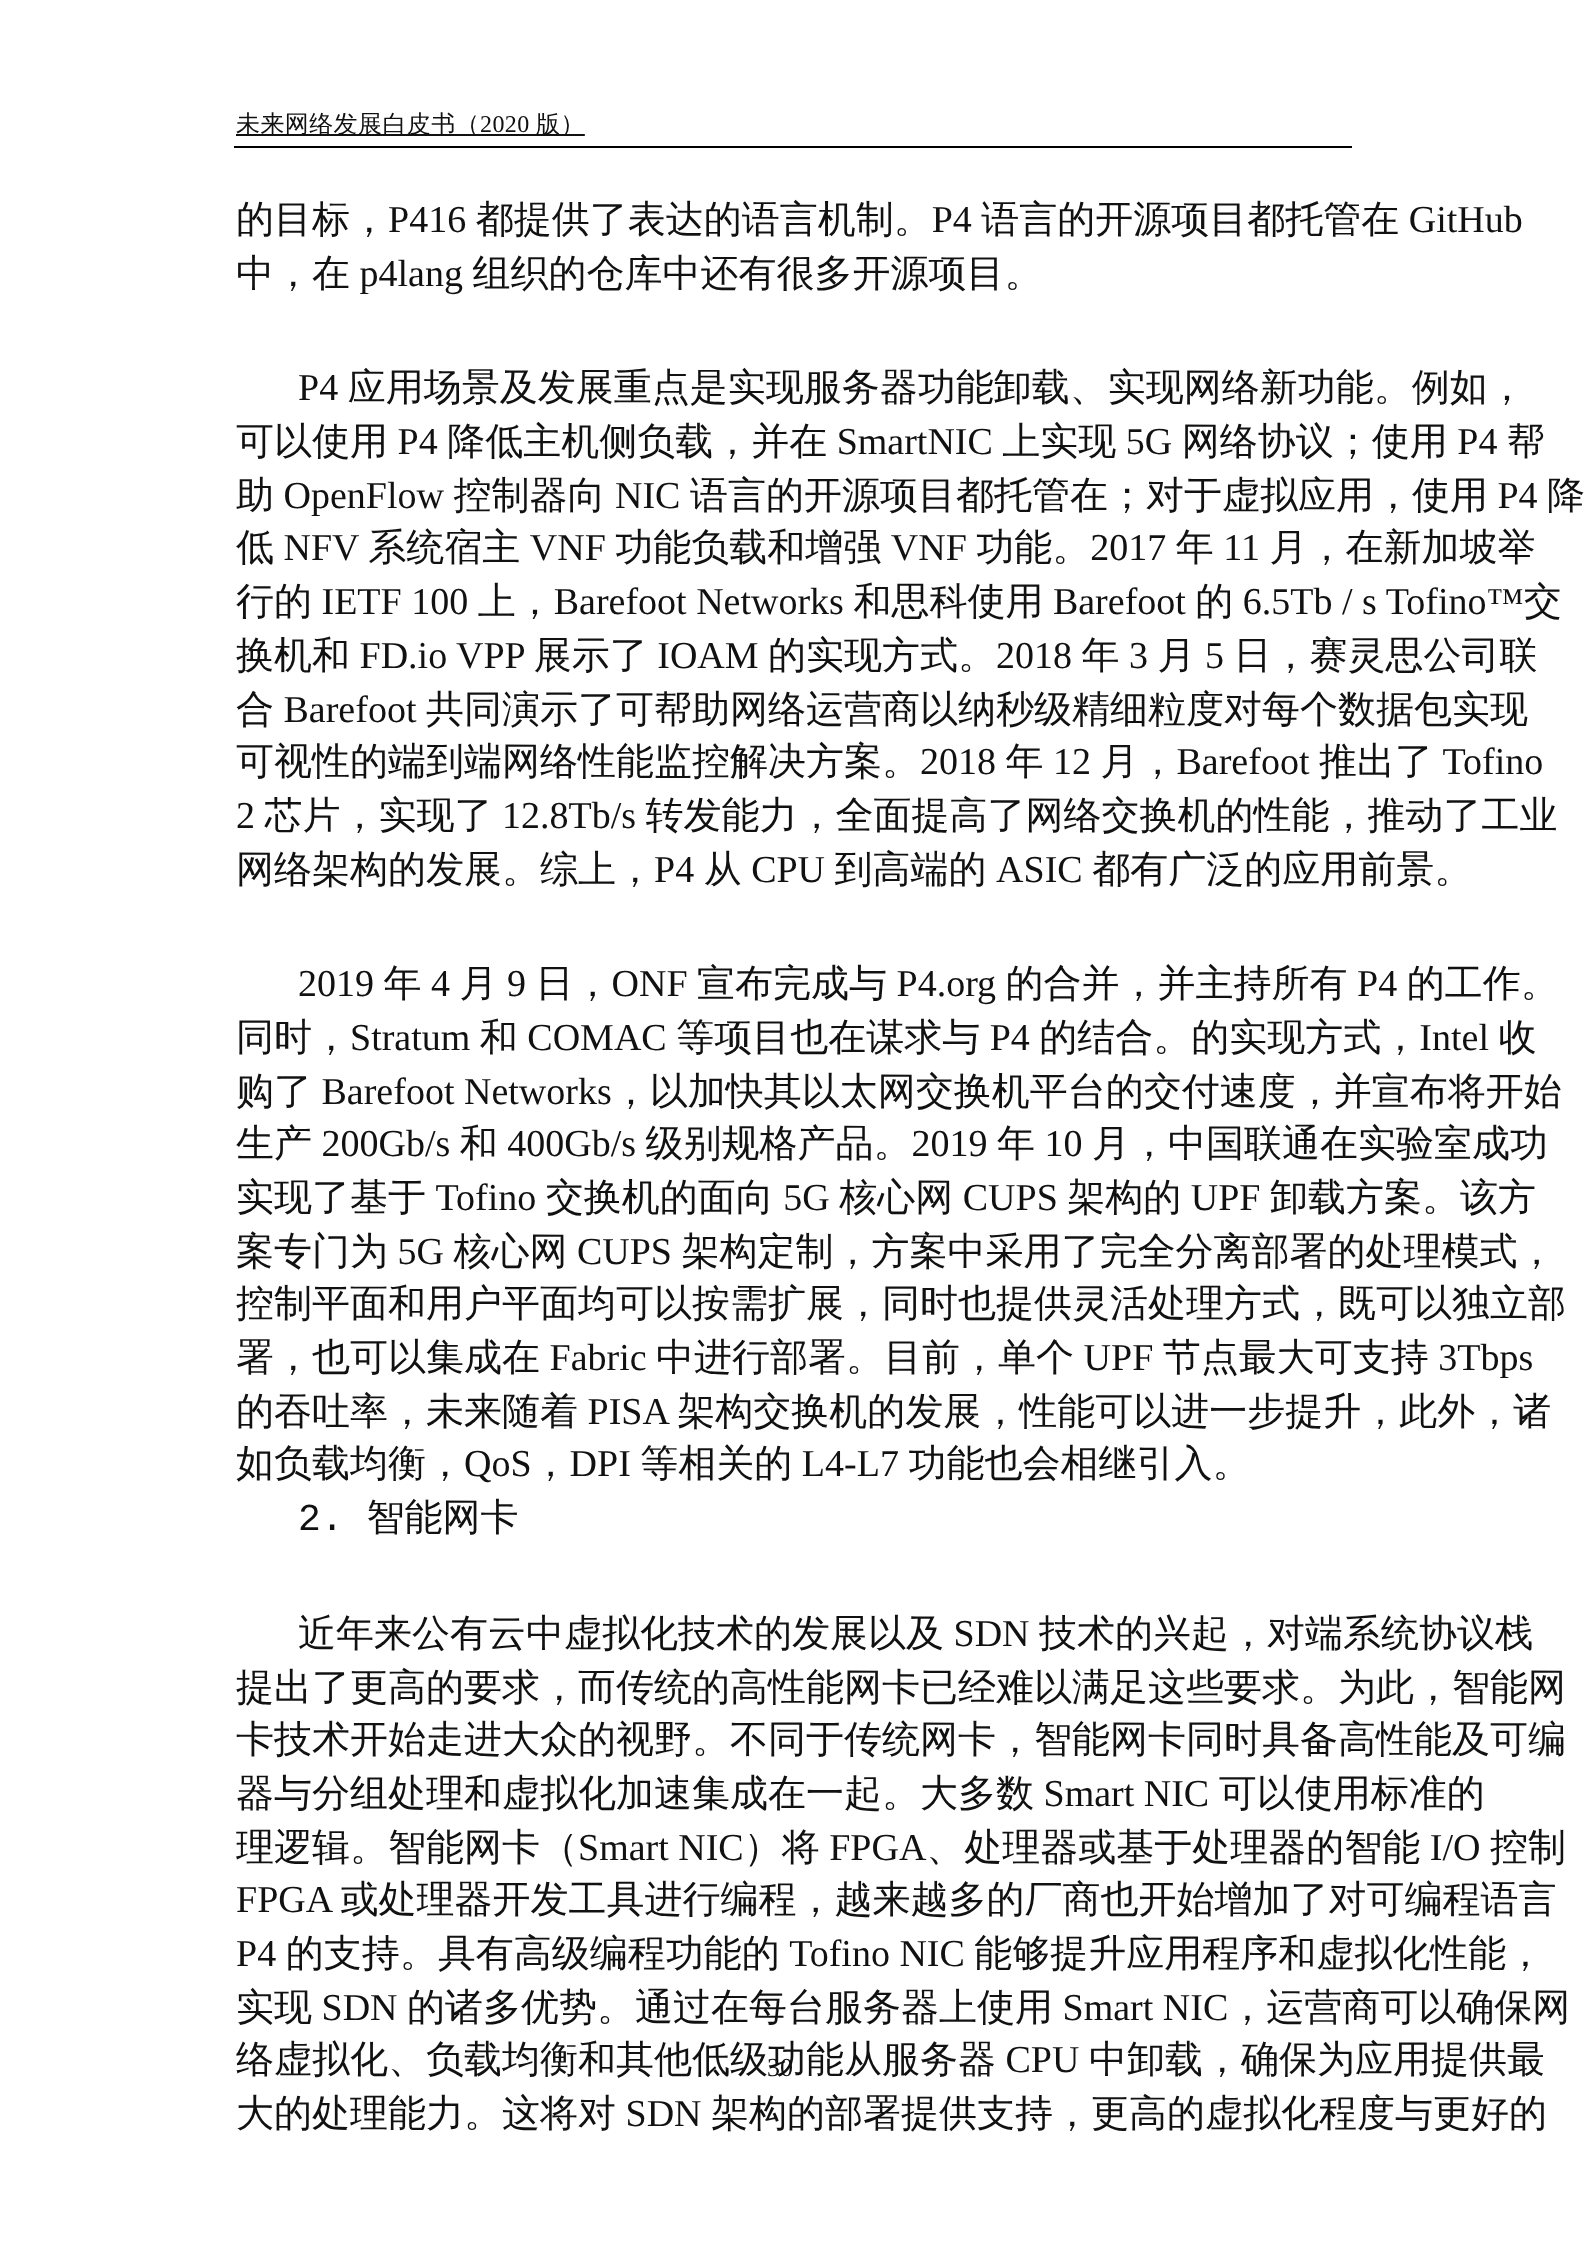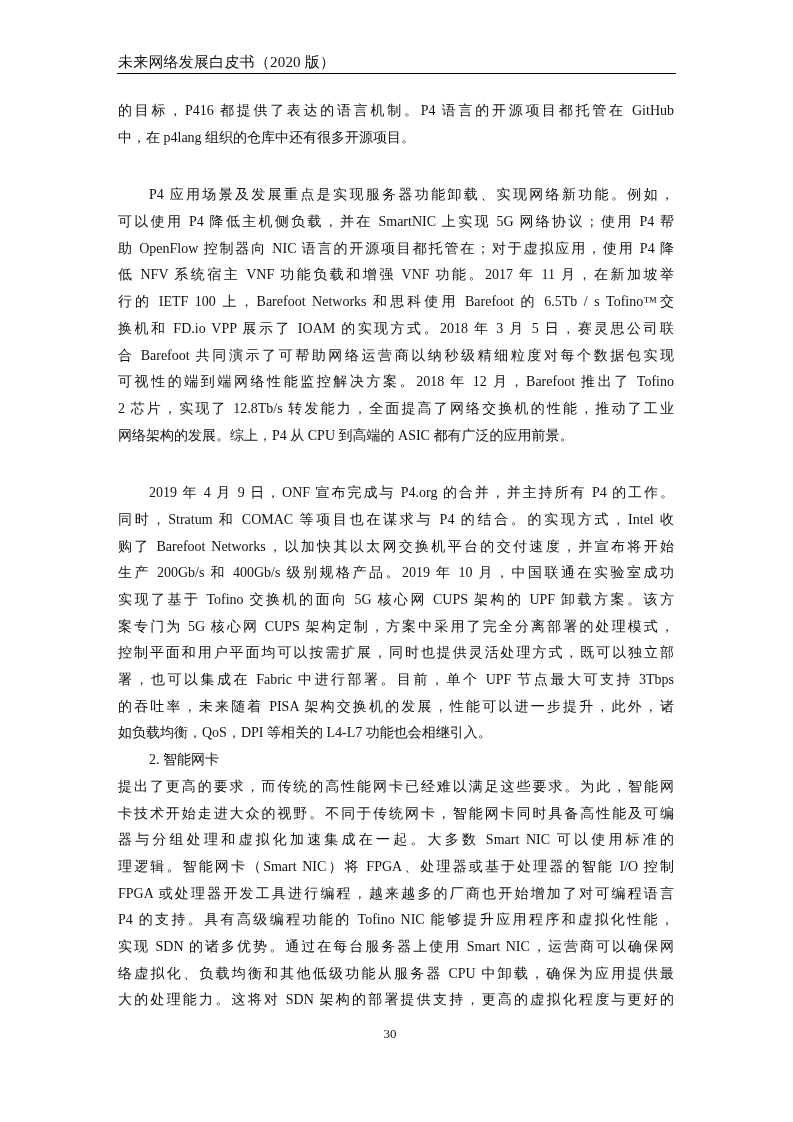--- a/index.html
+++ b/index.html
@@ -1,27 +1,27 @@
 <!DOCTYPE html>
 <html><head>
 <meta charset="utf-8">
 <style>
   html, body { margin: 0; padding: 0; background: #ffffff; }
   body { width: 793px; height: 1122px; position: relative; overflow: hidden;
          font-family: "Liberation Serif", "DejaVu Serif", serif; color: #111; }
   .header { position: absolute; left: 118px; top: 54px; width: 558px;
-            font-size: 15px; line-height: 16px; letter-spacing: 0.2px; }
+            font-size: 12px; line-height: 16px; letter-spacing: 0.2px; text-decoration: underline; }
   .header-rule { position: absolute; left: 117px; top: 73px; width: 559px; height: 0;
                  border-top: 1.3px solid #000; }
   .body-text { position: absolute; left: 118px; top: 98px; width: 556px; }
-  .line { display: block; height: 26.7px; line-height: 26.7px; font-size: 14px;
+  .line { display: block; height: 26.7px; line-height: 26.7px; font-size: 19px;
           white-space: nowrap; text-align: justify; text-align-last: justify; }
   .line.last { text-align-last: left; }
   .line.indent { padding-left: 31px; margin-top: 31px; }
-  .line.heading { text-align-last: left; padding-left: 31px; }
+  .line.heading { text-align-last: left; padding-left: 31px; font-family: Liberation Mono, monospace; }
   .page-number { position: absolute; left: 0; width: 780px; top: 1026px;
                  text-align: center; font-size: 13px; }
 </style>
 </head>
 <body>
 
 <div class="header">未来网络发展白皮书（2020 版）</div>
 <div class="header-rule"></div>
 
 <div class="body-text">
@@ -41,20 +41,21 @@
   <span class="line">同时，Stratum 和 COMAC 等项目也在谋求与 P4 的结合。的实现方式，Intel 收</span>
   <span class="line">购了 Barefoot Networks，以加快其以太网交换机平台的交付速度，并宣布将开始</span>
   <span class="line">生产 200Gb/s 和 400Gb/s 级别规格产品。2019 年 10 月，中国联通在实验室成功</span>
   <span class="line">实现了基于 Tofino 交换机的面向 5G 核心网 CUPS 架构的 UPF 卸载方案。该方</span>
   <span class="line">案专门为 5G 核心网 CUPS 架构定制，方案中采用了完全分离部署的处理模式，</span>
   <span class="line">控制平面和用户平面均可以按需扩展，同时也提供灵活处理方式，既可以独立部</span>
   <span class="line">署，也可以集成在 Fabric 中进行部署。目前，单个 UPF 节点最大可支持 3Tbps</span>
   <span class="line">的吞吐率，未来随着 PISA 架构交换机的发展，性能可以进一步提升，此外，诸</span>
   <span class="line last">如负载均衡，QoS，DPI 等相关的 L4-L7 功能也会相继引入。</span>
   <span class="line heading">2.  智能网卡</span>
+  <span class="line indent">近年来公有云中虚拟化技术的发展以及 SDN 技术的兴起，对端系统协议栈</span>
   <span class="line">提出了更高的要求，而传统的高性能网卡已经难以满足这些要求。为此，智能网</span>
   <span class="line">卡技术开始走进大众的视野。不同于传统网卡，智能网卡同时具备高性能及可编</span>
   <span class="line">器与分组处理和虚拟化加速集成在一起。大多数 Smart NIC 可以使用标准的</span>
   <span class="line">理逻辑。智能网卡（Smart NIC）将 FPGA、处理器或基于处理器的智能 I/O 控制</span>
   <span class="line">FPGA 或处理器开发工具进行编程，越来越多的厂商也开始增加了对可编程语言</span>
   <span class="line">P4 的支持。具有高级编程功能的 Tofino NIC 能够提升应用程序和虚拟化性能，</span>
   <span class="line">实现 SDN 的诸多优势。通过在每台服务器上使用 Smart NIC，运营商可以确保网</span>
   <span class="line">络虚拟化、负载均衡和其他低级功能从服务器 CPU 中卸载，确保为应用提供最</span>
   <span class="line">大的处理能力。这将对 SDN 架构的部署提供支持，更高的虚拟化程度与更好的</span>
 </div>

